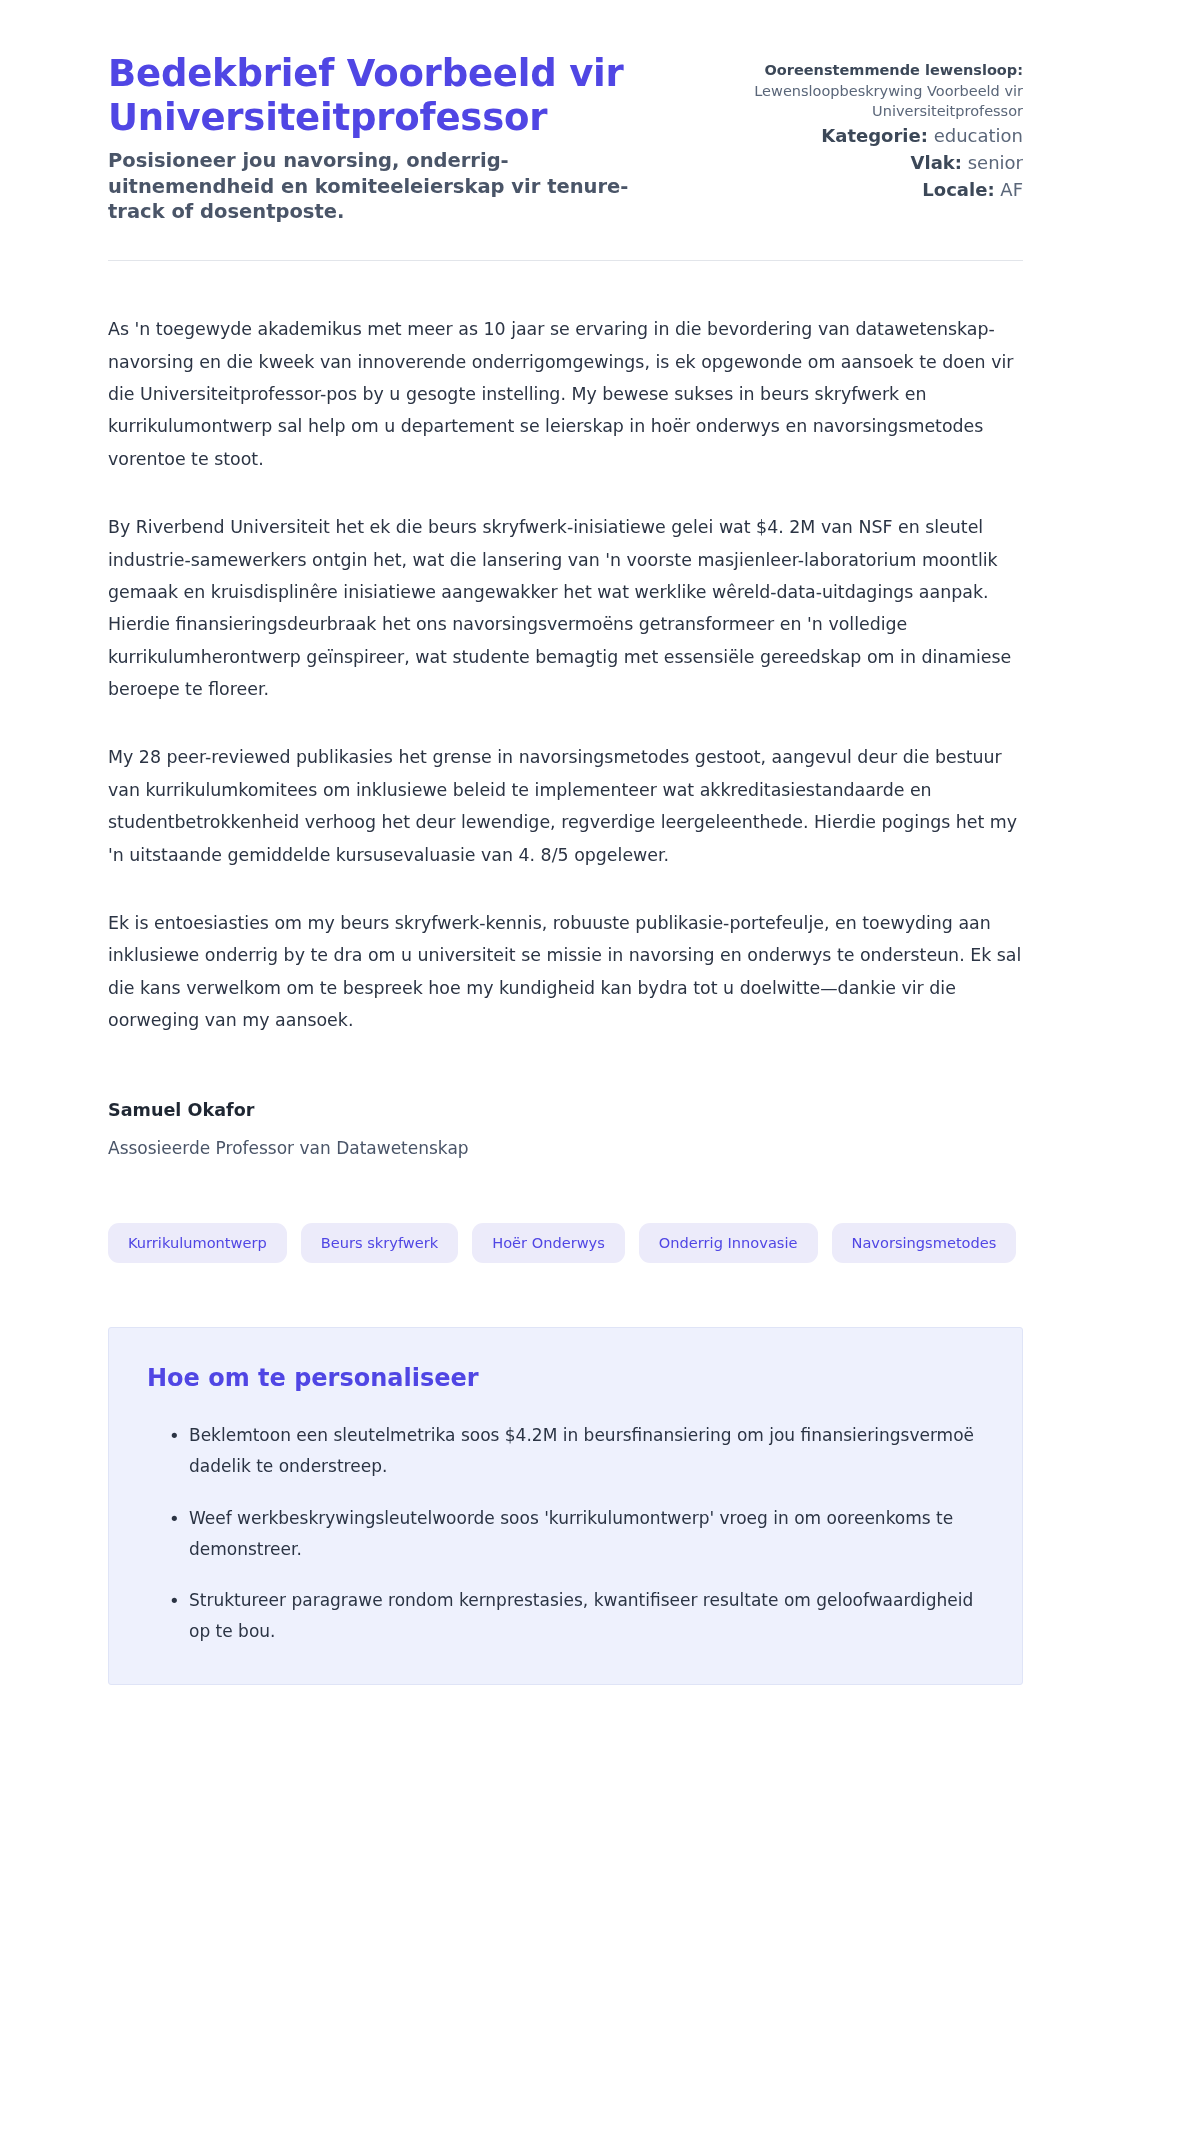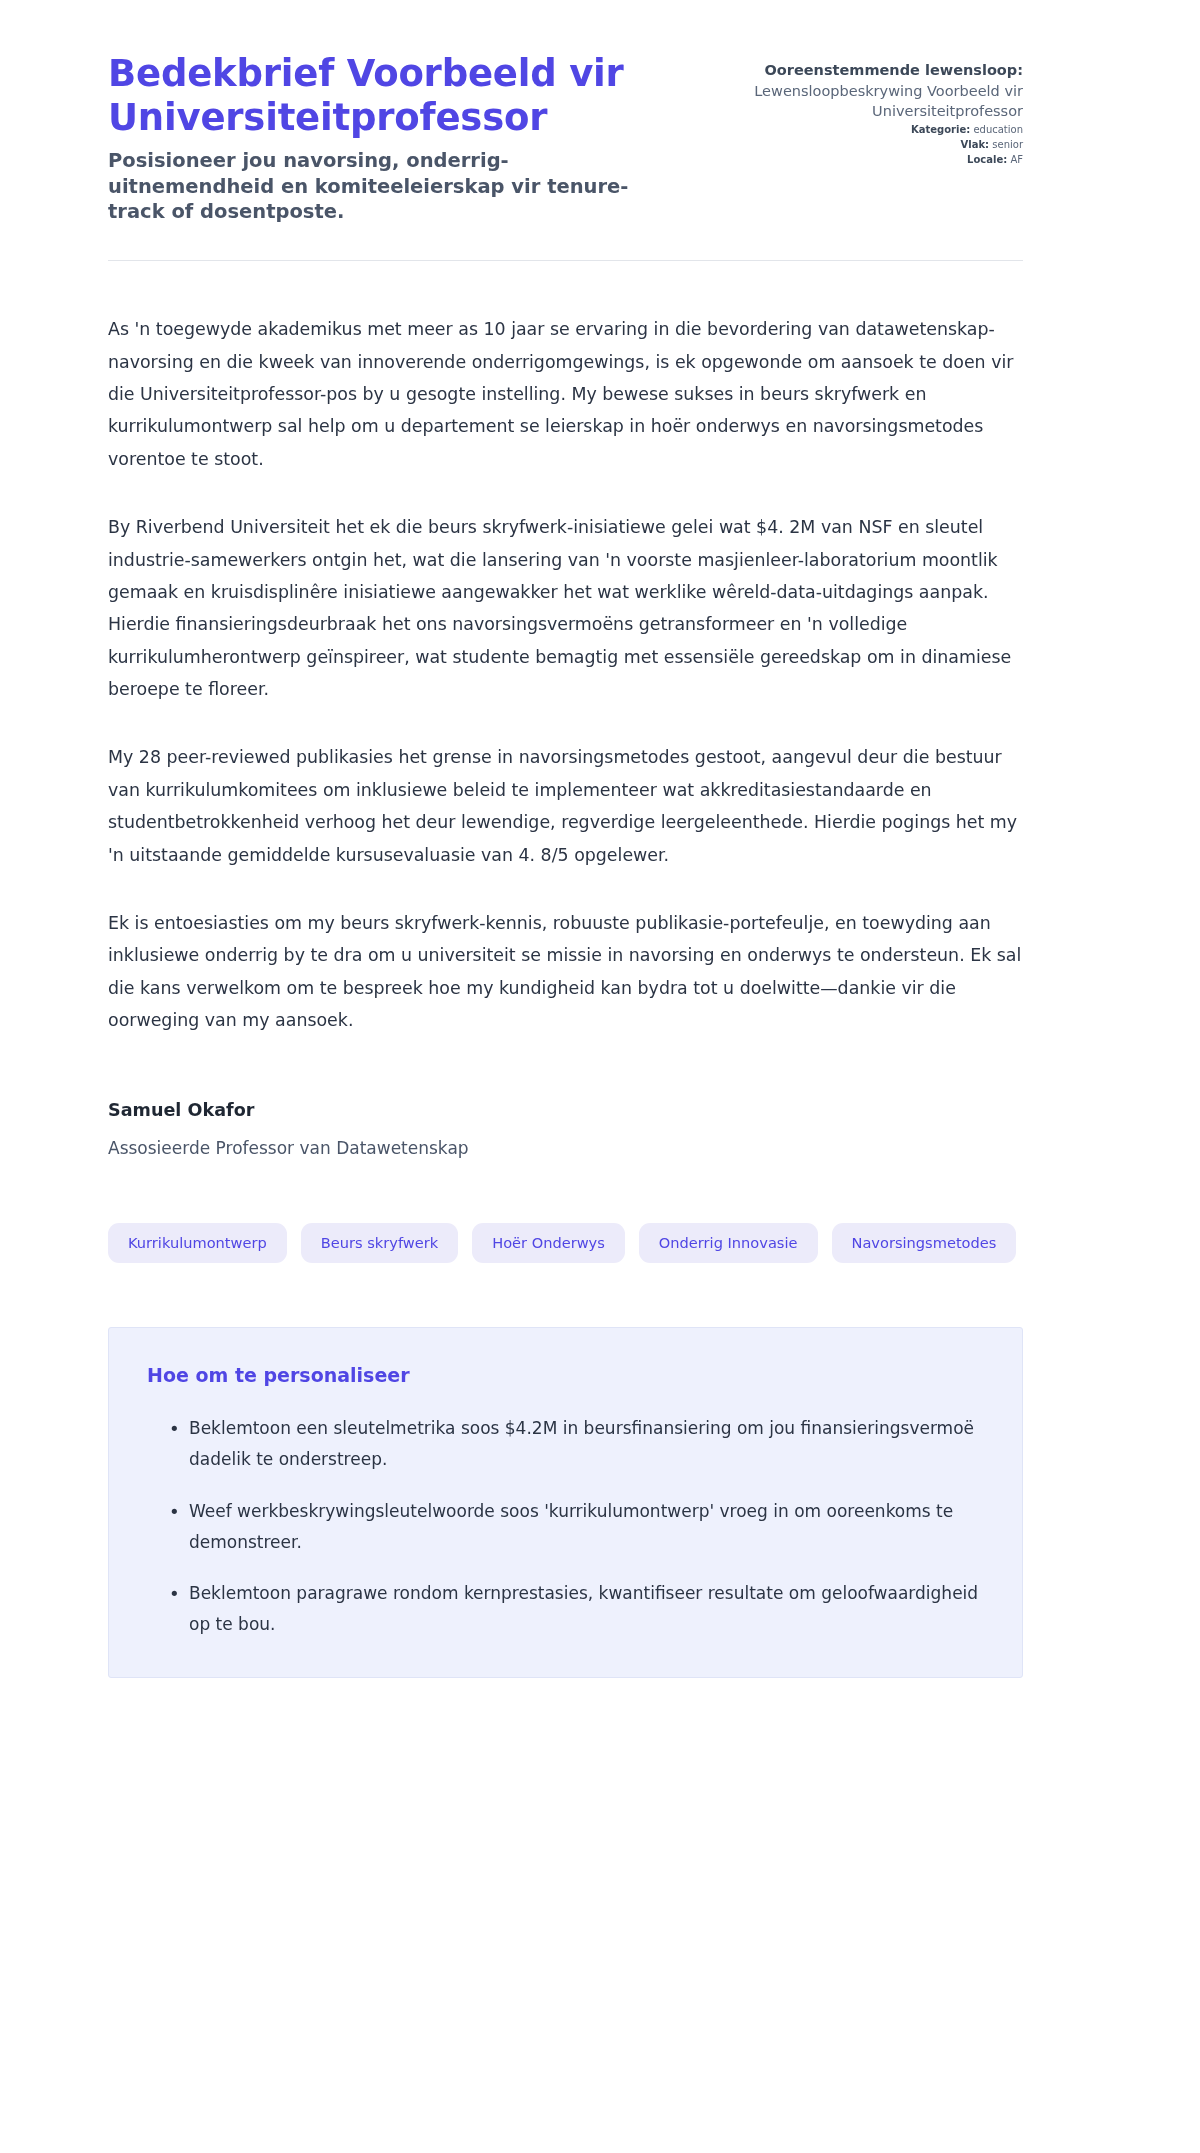--- a/index.html
+++ b/index.html
@@ -61,21 +61,21 @@
     color: #4a5568;
   }
   .meta-line.primary {
     font-weight: 700;
     color: #3c4858;
   }
   .meta-line.secondary {
     color: #5a6679;
   }
   .meta-row {
-    font-size: 10px;
+    font-size: 18px;
     line-height: 1.52;
     color: #5a6679;
   }
   .meta-row .k {
     font-weight: 700;
     color: #3c4858;
   }
 
   .rule {
     height: 1px;
@@ -141,21 +141,21 @@
   
   .callout {
     margin-top: 64px;
     background: #eef1fd;
     border: 1px solid #dfe4f7;
     border-radius: 3px;
     padding: 34px 38px 36px 38px;
   }
   .callout-title {
     margin: 0 0 24px 0;
-    font-size: 19px;
+    font-size: 24px;
     font-weight: 700;
     color: #5046e4;
     line-height: 1.4;
   }
   .callout-list {
     margin: 0;
     padding: 0 0 0 22px;
     list-style: none;
   }
   .callout-list li {
@@ -232,17 +232,17 @@
     <span class="chip">Hoër Onderwys</span>
     <span class="chip">Onderrig Innovasie</span>
     <span class="chip">Navorsingsmetodes</span>
   </div>
 
   <div class="callout">
     <h2 class="callout-title">Hoe om te personaliseer</h2>
     <ul class="callout-list">
       <li>Beklemtoon een sleutelmetrika soos $4.2M in beursfinansiering om jou finansieringsvermoë dadelik te onderstreep.</li>
       <li>Weef werkbeskrywingsleutelwoorde soos 'kurrikulumontwerp' vroeg in om ooreenkoms te demonstreer.</li>
-      <li>Beklemtoon paragrawe rondom kernprestasies, kwantifiseer resultate om geloofwaardigheid op te bou.</li>
+      <li>Struktureer paragrawe rondom kernprestasies, kwantifiseer resultate om geloofwaardigheid op te bou.</li>
     </ul>
   </div>
 
 </div>
 
 </body></html>

